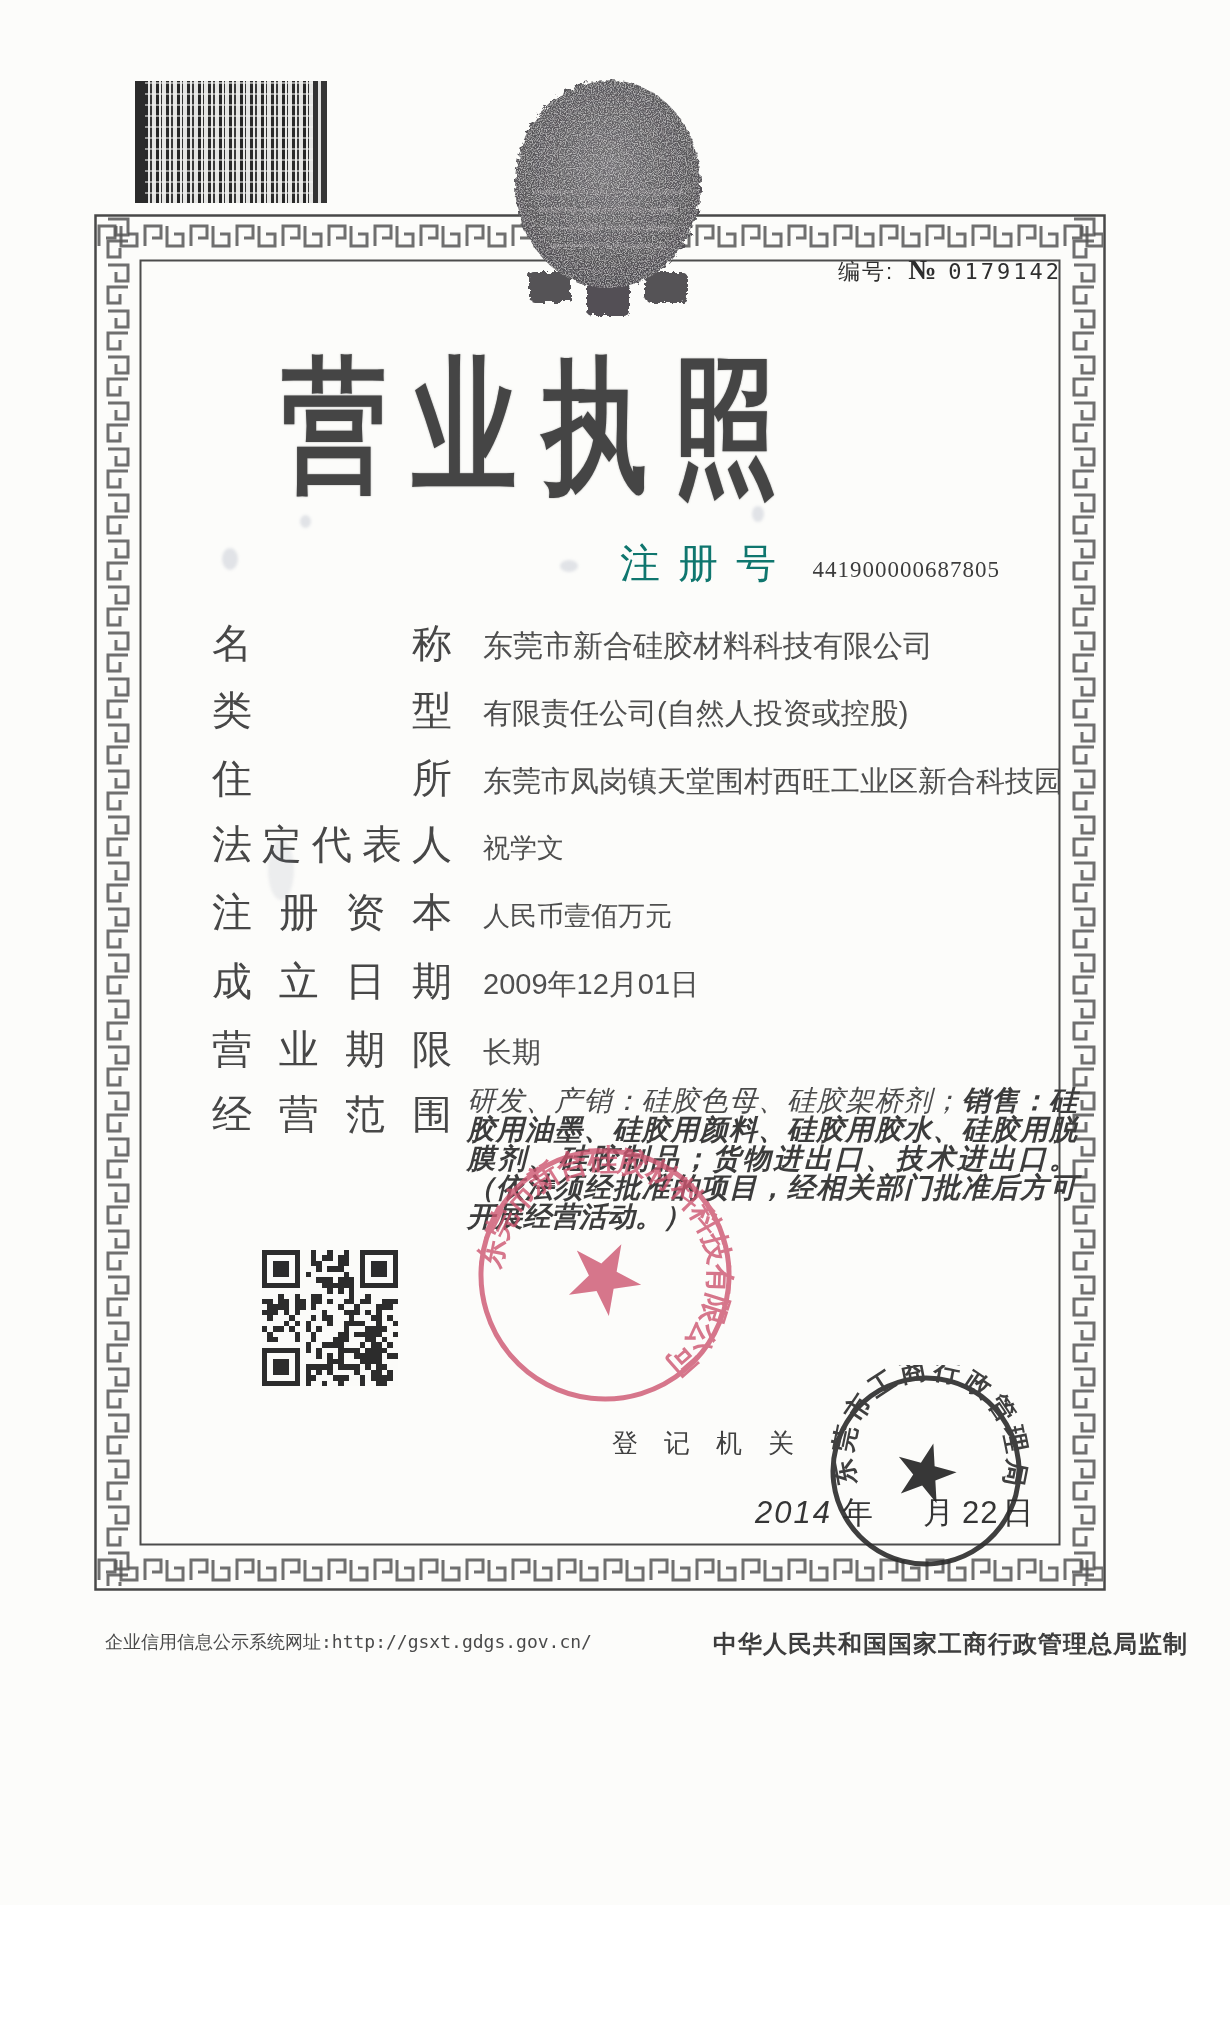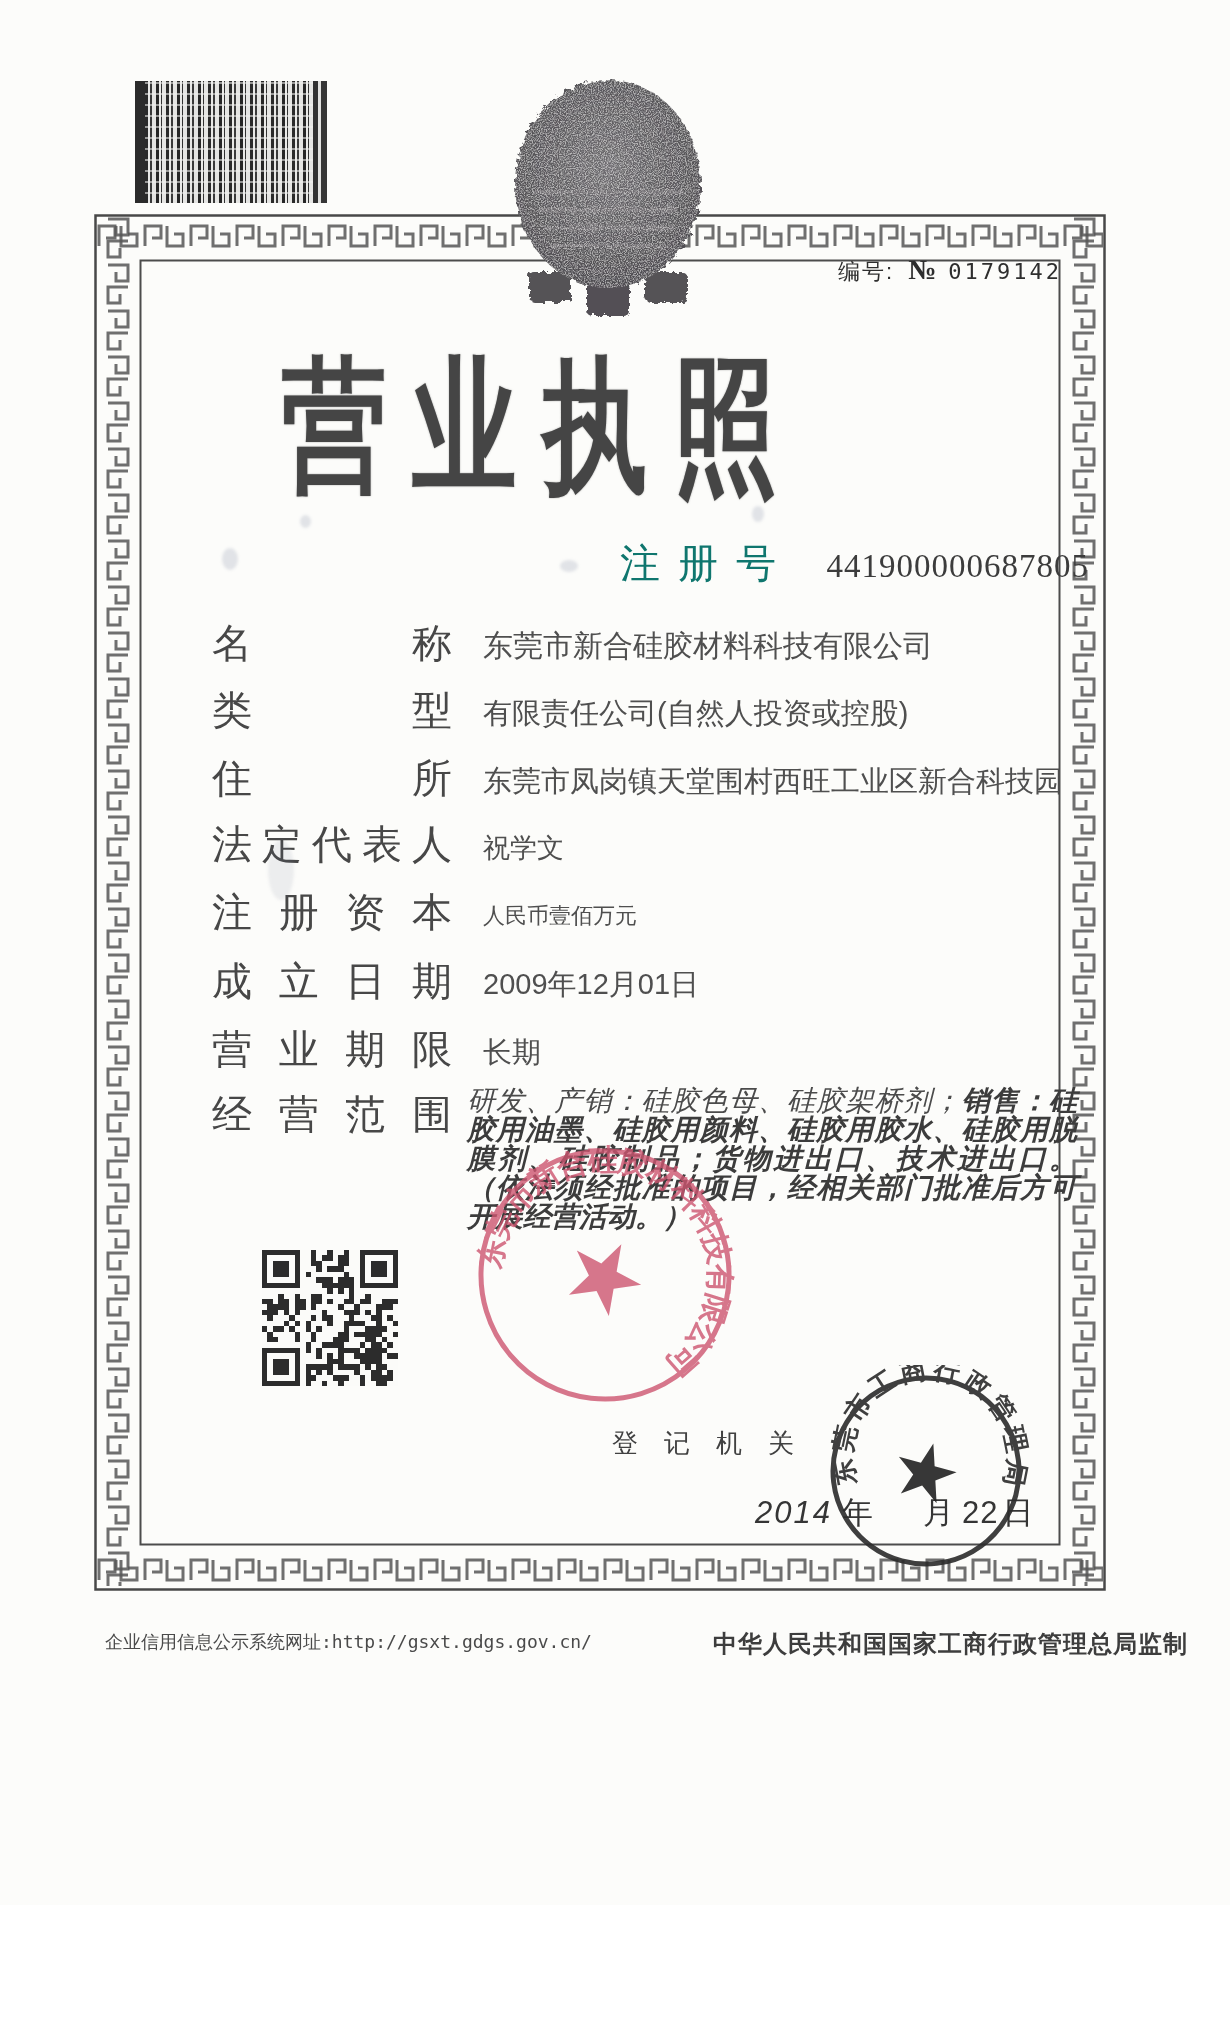--- a/index.html
+++ b/index.html
@@ -24,21 +24,21 @@
   .serial .num{font-family:"DejaVu Sans Mono",monospace;font-size:22px;letter-spacing:3px;}
 
   
   .title{left:282px;top:330px;font-size:145px;font-weight:900;letter-spacing:36px;color:#454545;
     transform:scaleX(.72);transform-origin:left top;white-space:nowrap;
     text-shadow:0 0 2px rgba(70,70,70,.55);}
 
   
   .regline{left:620px;top:536px;white-space:nowrap;}
   .regline .rlabel{font-size:40px;letter-spacing:12px;color:#0f766e;margin-top:35px;}
-  .regline .rnum{font-family:"Liberation Serif",serif;font-size:33px;color:#3c3c3c;margin-left:28px;letter-spacing:1px;}
+  .regline .rnum{font-family:"Liberation Serif",serif;font-size:23px;color:#3c3c3c;margin-left:14px;letter-spacing:1px;}
 
   
   .row{left:212px;width:868px;display:flex;align-items:center;}
   .row .lab{width:240px;flex:0 0 240px;font-size:40px;color:#474747;font-weight:500;
     text-align:justify;text-align-last:justify;line-height:1.1;}
   .row .val{margin-left:31px;color:#4f4f4f;padding-top:8px;}
   .scope-val{left:467px;top:1086px;width:610px;font-size:28px;line-height:29px;color:#4b4b4b;text-align:justify;font-style:italic;}
   .scope-val .bold2{font-weight:600;color:#3c3c3c;}
 
   
@@ -133,21 +133,21 @@
   <div class="abs row" style="top:754px">
     <span class="lab">住所</span>
     <span class="val" style="font-size:29px">东莞市凤岗镇天堂围村西旺工业区新合科技园</span>
   </div>
   <div class="abs row" style="top:822px">
     <span class="lab">法定代表人</span>
     <span class="val" style="font-size:27px">祝学文</span>
   </div>
   <div class="abs row" style="top:890px">
     <span class="lab">注册资本</span>
-    <span class="val" style="font-size:22px">人民币壹佰万元</span>
+    <span class="val" style="font-size:27px">人民币壹佰万元</span>
   </div>
   <div class="abs row" style="top:957px">
     <span class="lab">成立日期</span>
     <span class="val" style="font-size:29px">2009年12月01日</span>
   </div>
   <div class="abs row" style="top:1092px">
     <span class="lab">经营范围</span>
   </div>
 
   <div class="abs row" style="top:1025px">

